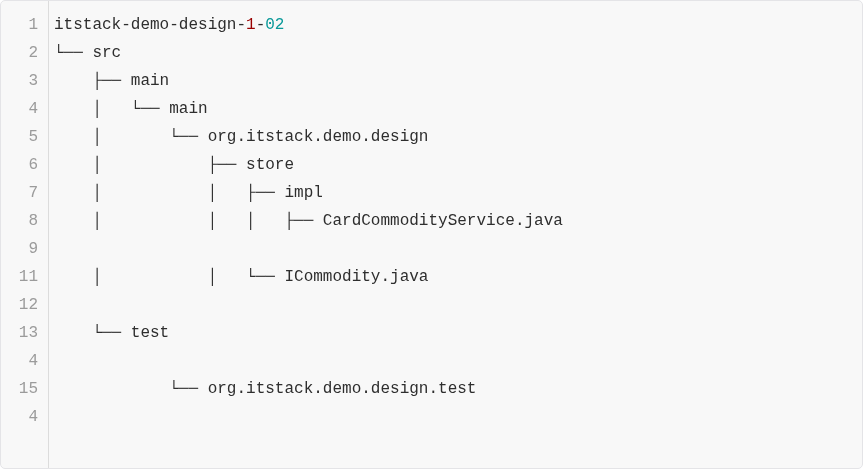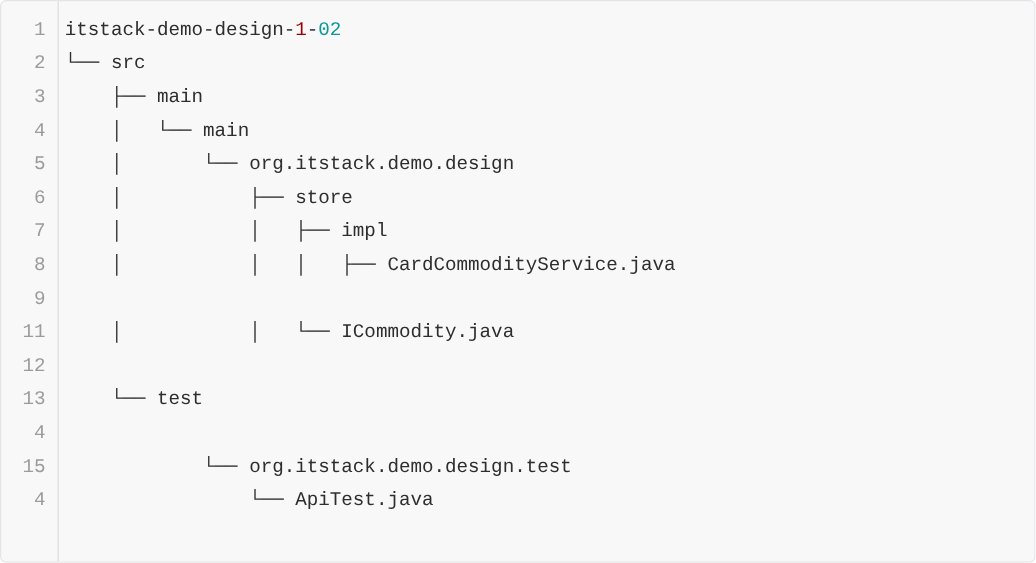--- a/index.html
+++ b/index.html
@@ -77,16 +77,16 @@
         <div class="code-line"><span class="line-number">5</span><span class="line-content"><span class="tok-plain">    │       └── org.itstack.demo.design</span></span></div>
         <div class="code-line"><span class="line-number">6</span><span class="line-content"><span class="tok-plain">    │           ├── store</span></span></div>
         <div class="code-line"><span class="line-number">7</span><span class="line-content"><span class="tok-plain">    │           │   ├── impl</span></span></div>
         <div class="code-line"><span class="line-number">8</span><span class="line-content"><span class="tok-plain">    │           │   │   ├── CardCommodityService.java</span></span></div>
         <div class="code-line"><span class="line-number">9</span></div>
         <div class="code-line"><span class="line-number">11</span><span class="line-content"><span class="tok-plain">    │           │   └── ICommodity.java</span></span></div>
         <div class="code-line"><span class="line-number">12</span></div>
         <div class="code-line"><span class="line-number">13</span><span class="line-content"><span class="tok-plain">    └── test</span></span></div>
         <div class="code-line"><span class="line-number">4</span></div>
         <div class="code-line"><span class="line-number">15</span><span class="line-content"><span class="tok-plain">            └── org.itstack.demo.design.test</span></span></div>
-        <div class="code-line"><span class="line-number">4</span><span class="line-content"><span class="tok-plain">                └── ApiTest.java</span></span></div>
+        <div class="code-line"><span class="line-number">4</span></div>
       </div>
   </div>
 </div>
 
 </body></html>

